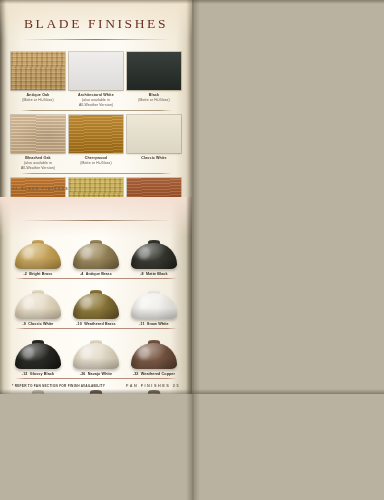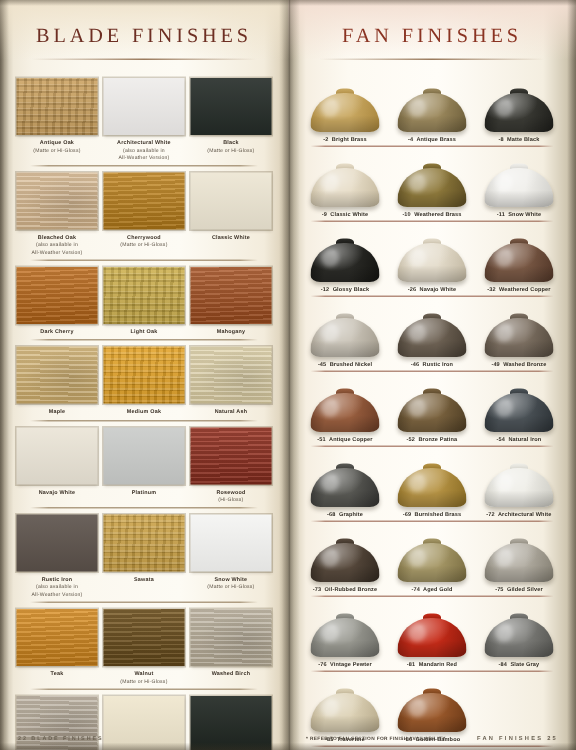--- a/index.html
+++ b/index.html
@@ -3,21 +3,21 @@
 <meta charset="utf-8">
 <title>Blade &amp; Fan Finishes</title>
 <style>
   html,body{margin:0;padding:0;}
   body{
     width:384px;height:500px;overflow:hidden;
     background:#b9b2a0;
     font-family:"Liberation Sans",sans-serif;
     -webkit-font-smoothing:antialiased;
   }
-  .spread{position:relative;width:384px;height:500px;display:flex;}
+  .spread{position:relative;width:384px;height:394px;display:flex;flex-direction:column;}
 
   
   .page{position:relative;height:500px;overflow:hidden;}
   .page-left{width:192px;
     background:
       linear-gradient(to right,#8d8575 0px,#c9c0ab 3px,#efe8d8 9px,#f7f2e6 22px,#fbf8ef 55px,#fdfbf4 120px,#f3ecdc 176px,#ded3bc 188px,#b0a691 192px);
   }
   .page-right{width:192px;
     background:
       linear-gradient(to right,#9d9583 0px,#d8cfb9 4px,#f6efe2 12px,#fdfaf2 40px,#fffdf8 100px,#f4eee0 170px,#cfc6b0 186px,#a79d89 192px);
@@ -254,21 +254,20 @@
       <div class="footer-left">22 BLADE FINISHES</div>
     </div>
 
     <div class="edge edge-l"></div>
   </div>
 
   <div class="page page-right">
     <div class="topwash"></div>
 
     <div class="page-head">
-      <div class="page-title">FAN FINISHES</div>
       <div class="title-rule"></div>
     </div>
 
     <div class="grid" id="fan-grid">
         <div>
           <div class="row">
             <div class="fan-cell">
               <div class="canopy-box">
                 <div class="canopy">
                   <div class="nub" style="background: linear-gradient(rgb(201, 168, 97), rgb(168, 133, 60));"></div>

